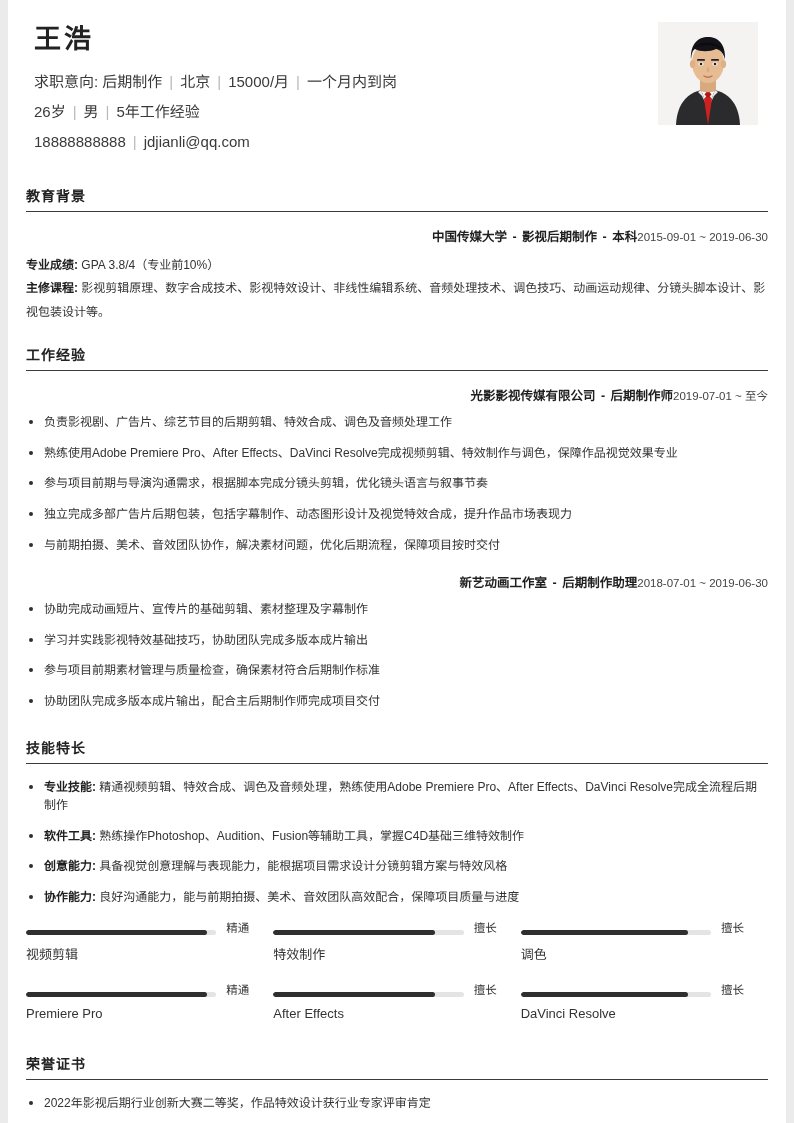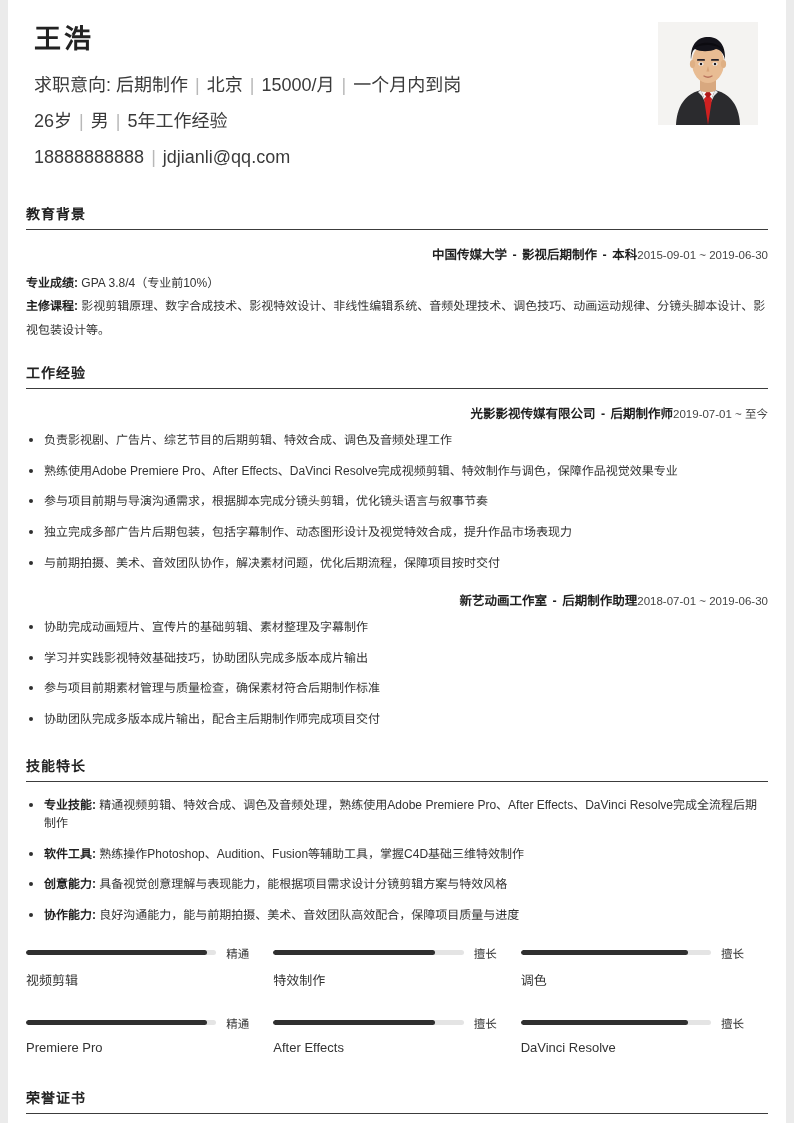--- a/index.html
+++ b/index.html
@@ -36,21 +36,21 @@
   }
   .name {
     font-size: 27px;
     font-weight: bold;
     color: #222222;
     letter-spacing: 3px;
     line-height: 1.3;
     margin: 0 0 10px 0;
   }
   .meta-line {
-    font-size: 18px;
+    font-size: 15px;
     color: #3a3a3a;
     line-height: 2.0;
     white-space: nowrap;
   }
   .meta-sep {
     display: inline-block;
     color: #b8b8b8;
     padding: 0 7px;
     font-weight: 300;
   }
@@ -156,22 +156,21 @@
     margin-top: 4px;
   }
   .bar-cell {
     width: 33.333%;
     box-sizing: border-box;
     padding-right: 24px;
     margin-bottom: 18px;
   }
   .bar-row {
     display: flex;
-    align-items: center;
-    margin-top: 8px;
+    align-items: flex-end;
   }
   .bar-track {
     flex: 1;
     height: 5px;
     background: #e4e4e4;
     border-radius: 3px;
     overflow: hidden;
   }
   .bar-fill {
     height: 100%;

